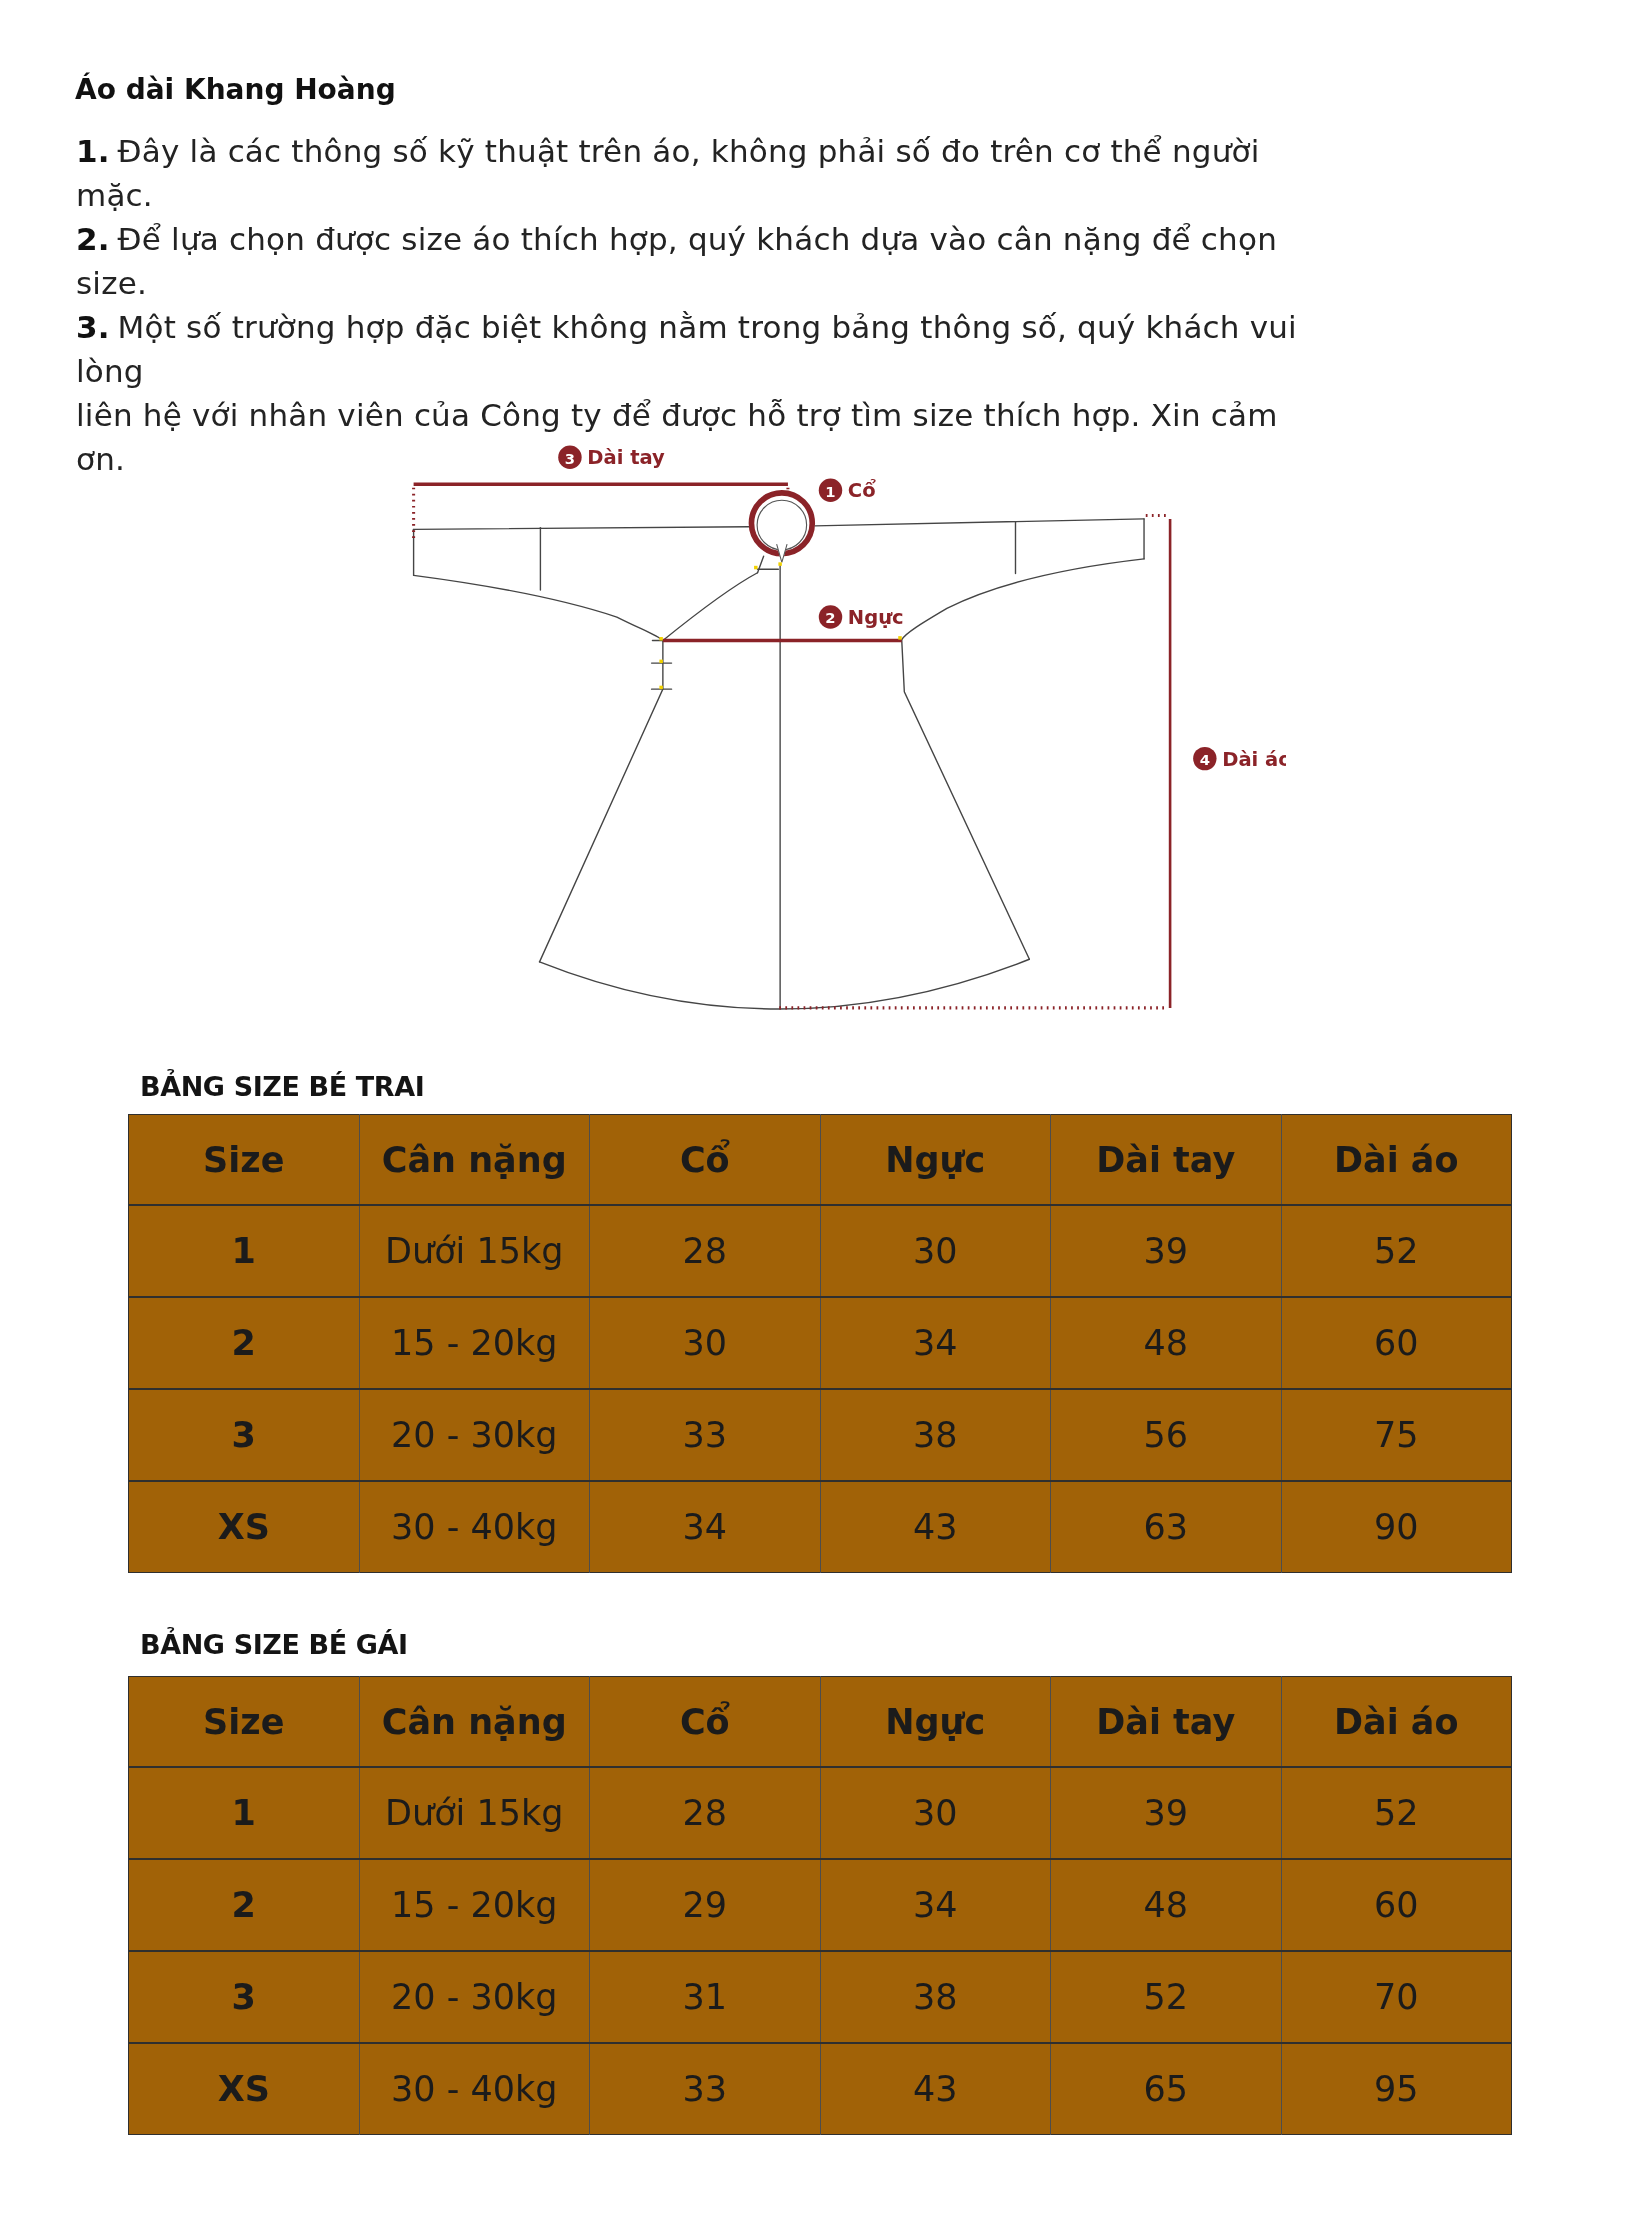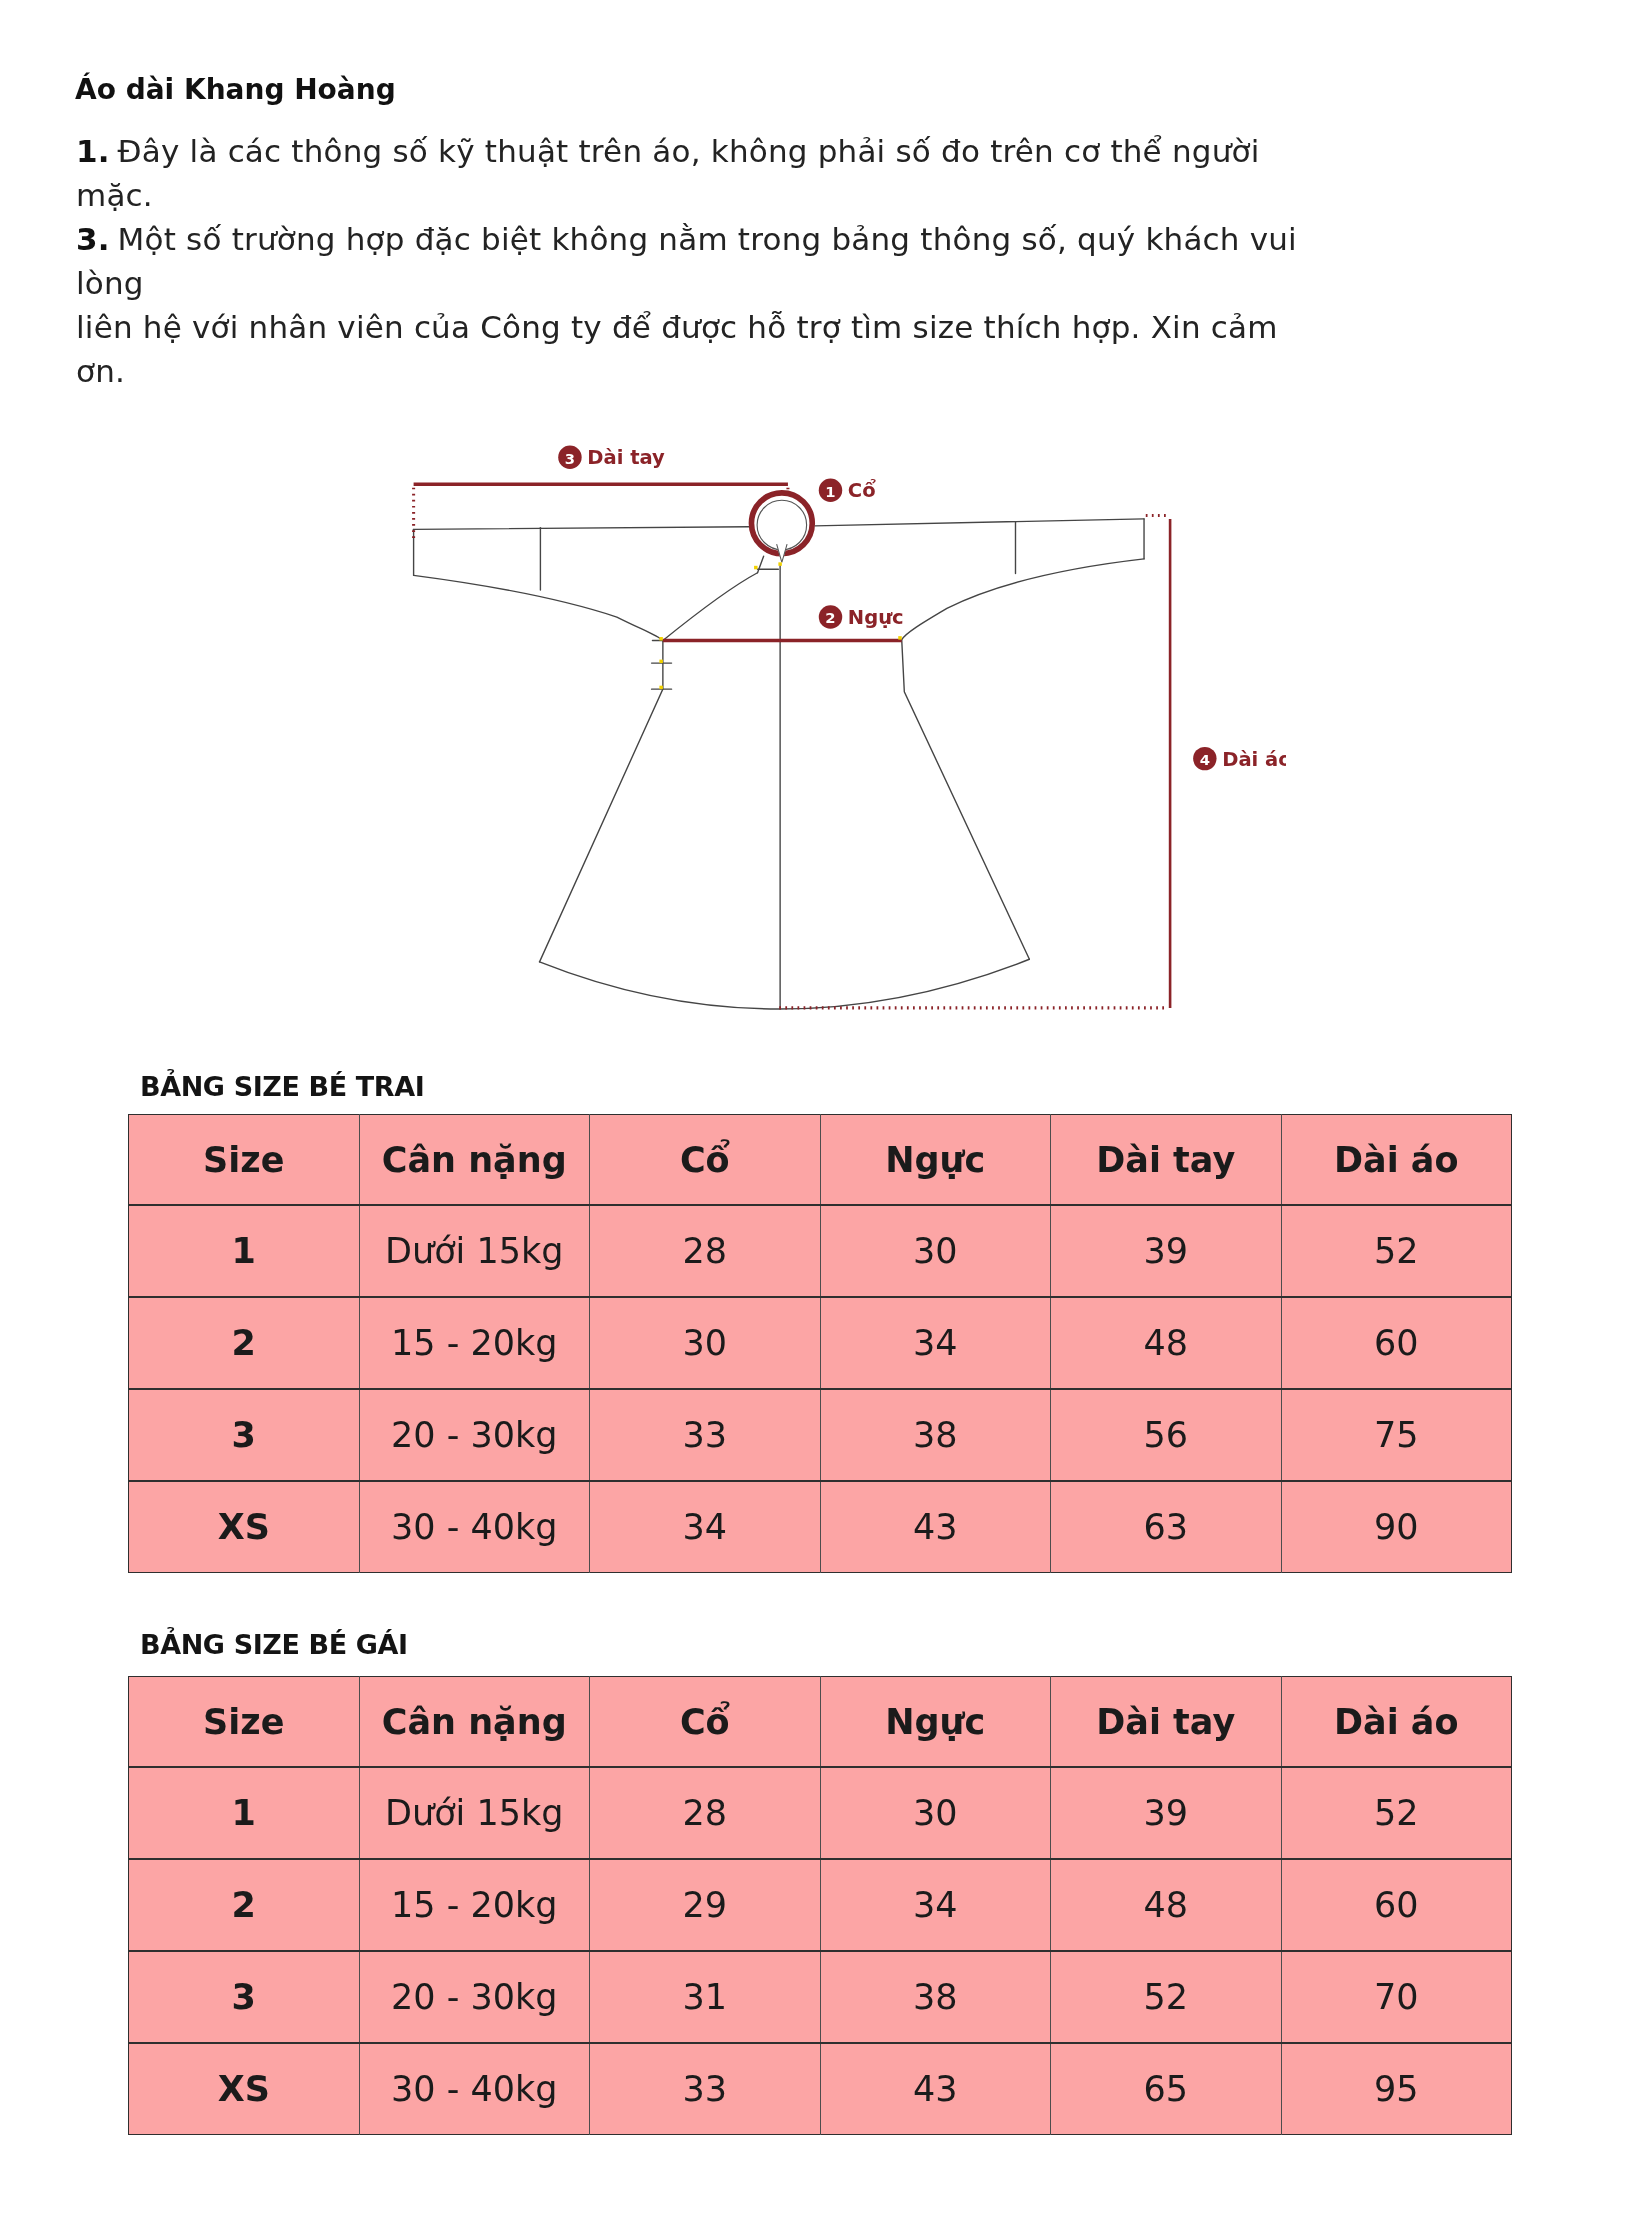--- a/index.html
+++ b/index.html
@@ -16,40 +16,41 @@
   
   .diagram{left:408px;top:439px;width:878px;height:621px;}
   .diagram text{font-family:"DejaVu Sans","Liberation Sans",sans-serif;}
   .badge-num{font-size:17px;font-weight:700;}
   .dlabel{font-size:22.5px;font-weight:700;}
   
   .tbl-label{font-size:27px;font-weight:700;letter-spacing:-0.4px;color:#141414;left:140px;}
   .lbl-boys{top:1071px;}
   .lbl-girls{top:1629px;}
   .size-table{left:128px;width:1384px;border-collapse:collapse;table-layout:fixed;
-    background:#fca5a5;border:1.7px solid #2f2f2f;}
+    background:#a16207;border:1.7px solid #2f2f2f;}
   .tbl-boys{top:1114px;}
   .tbl-girls{top:1676px;}
   .size-table th,.size-table td{
     border-left:1.7px solid #4d4d4d;border-bottom:2.6px solid #2f2f2f;
     text-align:center;vertical-align:middle;padding:0;color:#1b1b1b;
   }
   .size-table th:first-child,.size-table td:first-child{border-left:none;}
   .size-table th{height:89px;font-size:35px;font-weight:700;}
   .size-table td{height:90px;font-size:35px;font-weight:400;}
   .size-table td.szcol{font-weight:700;}
   .size-table tr:last-child td{border-bottom:none;}
 </style>
 </head>
 <body>
 
 <h1 class="abs doc-title">Áo dài Khang Hoàng</h1>
 
 <div class="abs notes">
   <div class="note"><b>1.</b><span>Đây là các thông số kỹ thuật trên áo, không phải số đo trên cơ thể người mặc.</span></div>
+  <div class="note"><b>2.</b><span>Để lựa chọn được size áo thích hợp, quý khách dựa vào cân nặng để chọn size.</span></div>
   <div class="note"><b>3.</b><span>Một số trường hợp đặc biệt không nằm trong bảng thông số, quý khách vui lòng
 liên hệ với nhân viên của Công ty để được hỗ trợ tìm size thích hợp. Xin cảm ơn.</span></div>
 </div>
 
 <svg class="abs diagram" viewBox="0 0 1010 715" xmlns="http://www.w3.org/2000/svg">
 
   <g fill="none" stroke-width="1.6" stroke-linecap="round" stroke="#454545">
     <path d="M6,104 L392,101"></path>
     <path d="M468,100 L847,92"></path>
     <path d="M6,104 V157"></path>

